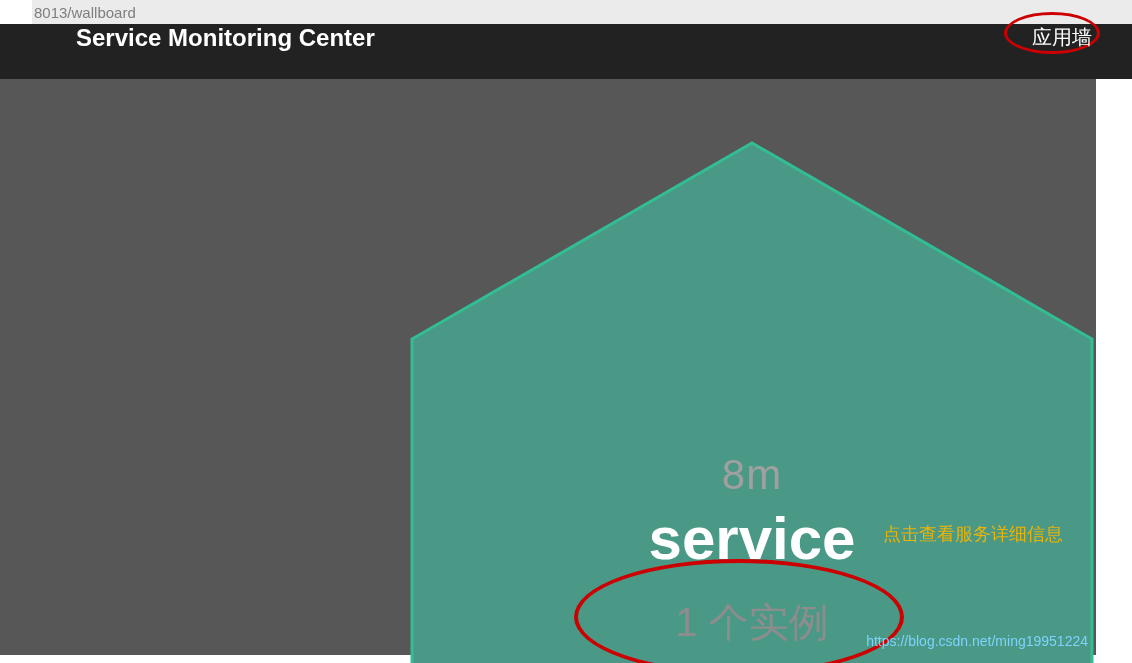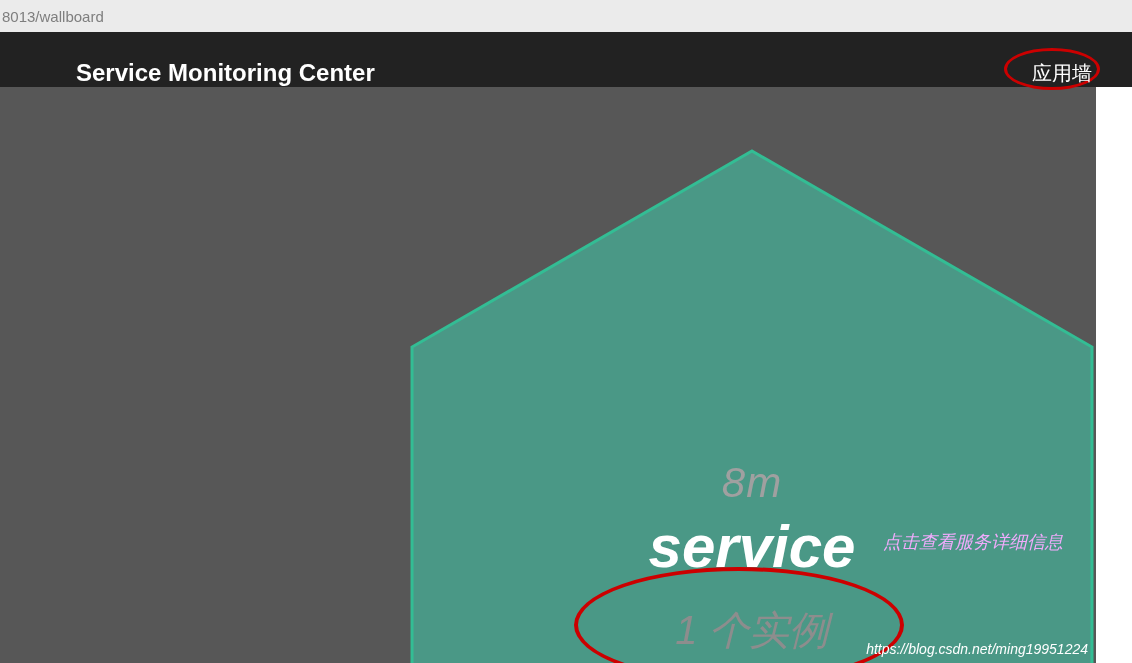--- a/index.html
+++ b/index.html
@@ -1,32 +1,32 @@
 <!DOCTYPE html>
 <html><head>
 <meta charset="utf-8">
 <style>
   * { margin:0; padding:0; box-sizing:border-box; }
   html, body { width:1132px; height:663px; overflow:hidden; font-family:"Segoe UI","Helvetica Neue",Arial,sans-serif; }
-  .address-bar { height:32px; background:#ebebeb; color:#7e7e7e; font-size:15px; display:flex; align-items:center; padding-left:2px; }
-  .header { height:55px; background:#222222; display:flex; align-items:flex-end; justify-content:space-between; padding-left:76px; padding-right:40px; }
+  .address-bar { height:24px; background:#ebebeb; color:#7e7e7e; font-size:15px; display:flex; align-items:center; padding-left:2px;margin-left:32px; }
+  .header { height:55px; background:#222222; display:flex; align-items:flex-start; justify-content:space-between; padding-left:76px; padding-right:40px; }
   .title { color:#ffffff; font-size:24px; font-weight:600; }
   .nav-link-wrap { position:relative; }
   .nav-link { color:#ffffff; font-size:20px; cursor:pointer; position:relative; z-index:2; }
   .nav-circle { position:absolute; top:-12px; left:-28px; width:96px; height:42px; border:3px solid #cc0000; border-radius:50%; z-index:1; pointer-events:none; }
-  .wallboard { position:relative; width:1096px; height:576px; background:#575757;font-style:italic; }
+  .wallboard { position:relative; width:1096px; height:576px; background:#575757; }
   .hex-svg { position:absolute; left:408px; top:60px; }
   .hex-content { position:absolute; left:408px; top:60px; width:688px; text-align:center; pointer-events:none; }
   .time-label { position:absolute; top:312px; width:100%; font-size:42px; color:#a0a0a0; letter-spacing:1px; }
   .service-label { position:absolute; top:370px; width:100%; font-size:60px; font-weight:600; color:#ffffff; line-height:1; }
   .instances-label { position:absolute; top:456px; width:100%; font-size:40px; color:#8d8d8d; }
-  .annot-text { position:absolute; color:#f0abfc; font-size:18px; font-weight:500; }
+  .annot-text { position:absolute; color:#eab308; font-size:18px; font-weight:500; }
   .annot1 { left:883px; top:443px; }
   .svc-circle { position:absolute; left:574px; top:480px; width:330px; height:116px; border:4px solid #cc0000; border-radius:50%; pointer-events:none; }
-  .watermark { position:absolute; right:8px; bottom:6px; color:#ffffff; font-size:14px; }
+  .watermark { position:absolute; right:8px; bottom:6px; color:#7dd3fc; font-size:14px; }
 </style>
 </head>
 <body>
 
 <div class="address-bar">
   <span>8013/wallboard</span>
 </div>
 
 <div class="header">
   <div class="title">Service Monitoring Center</div>

